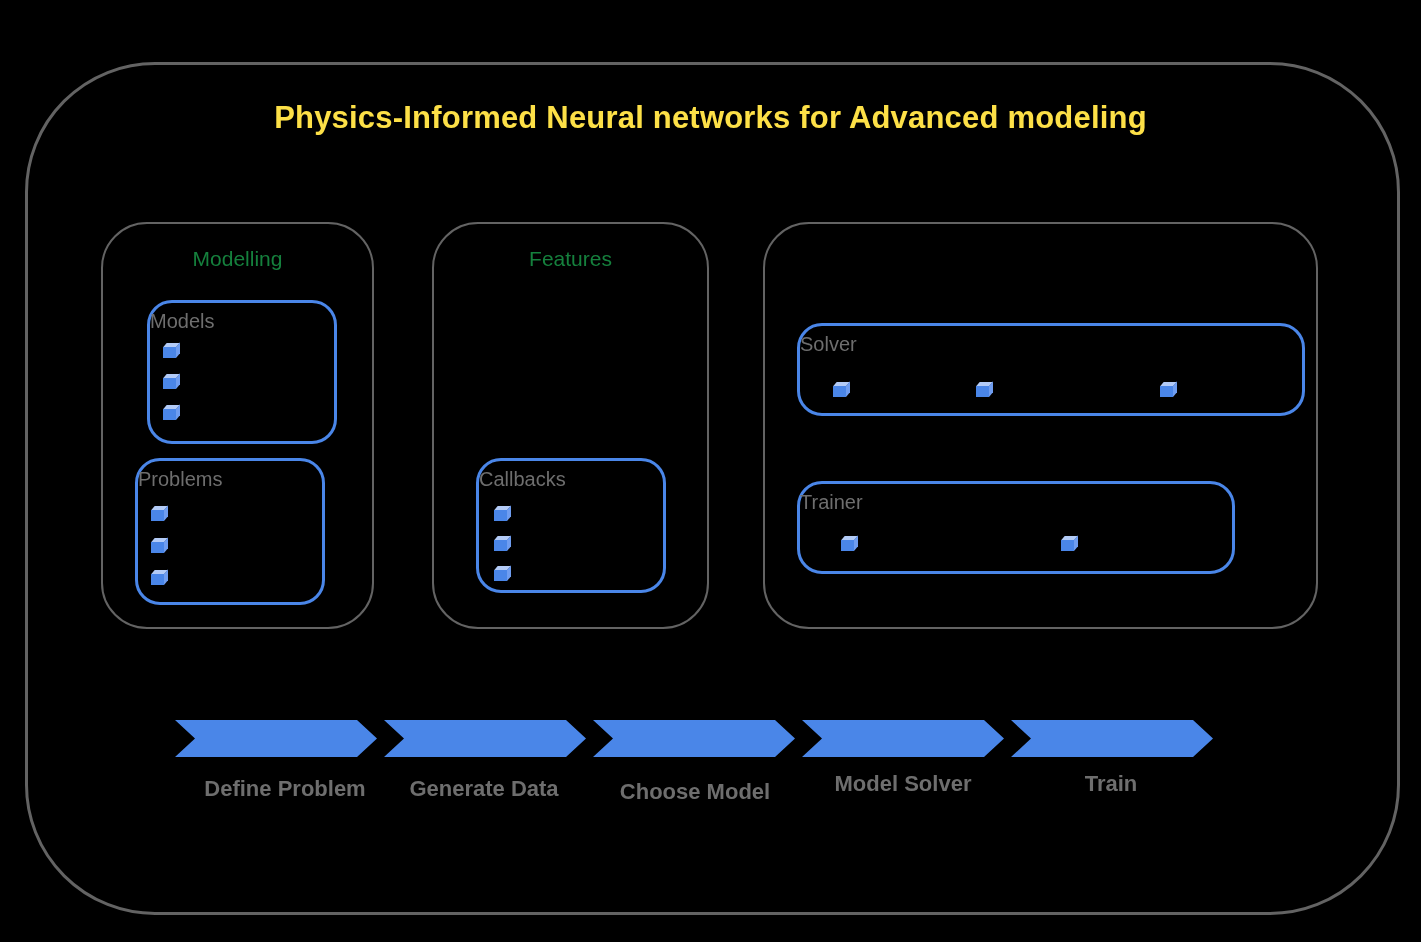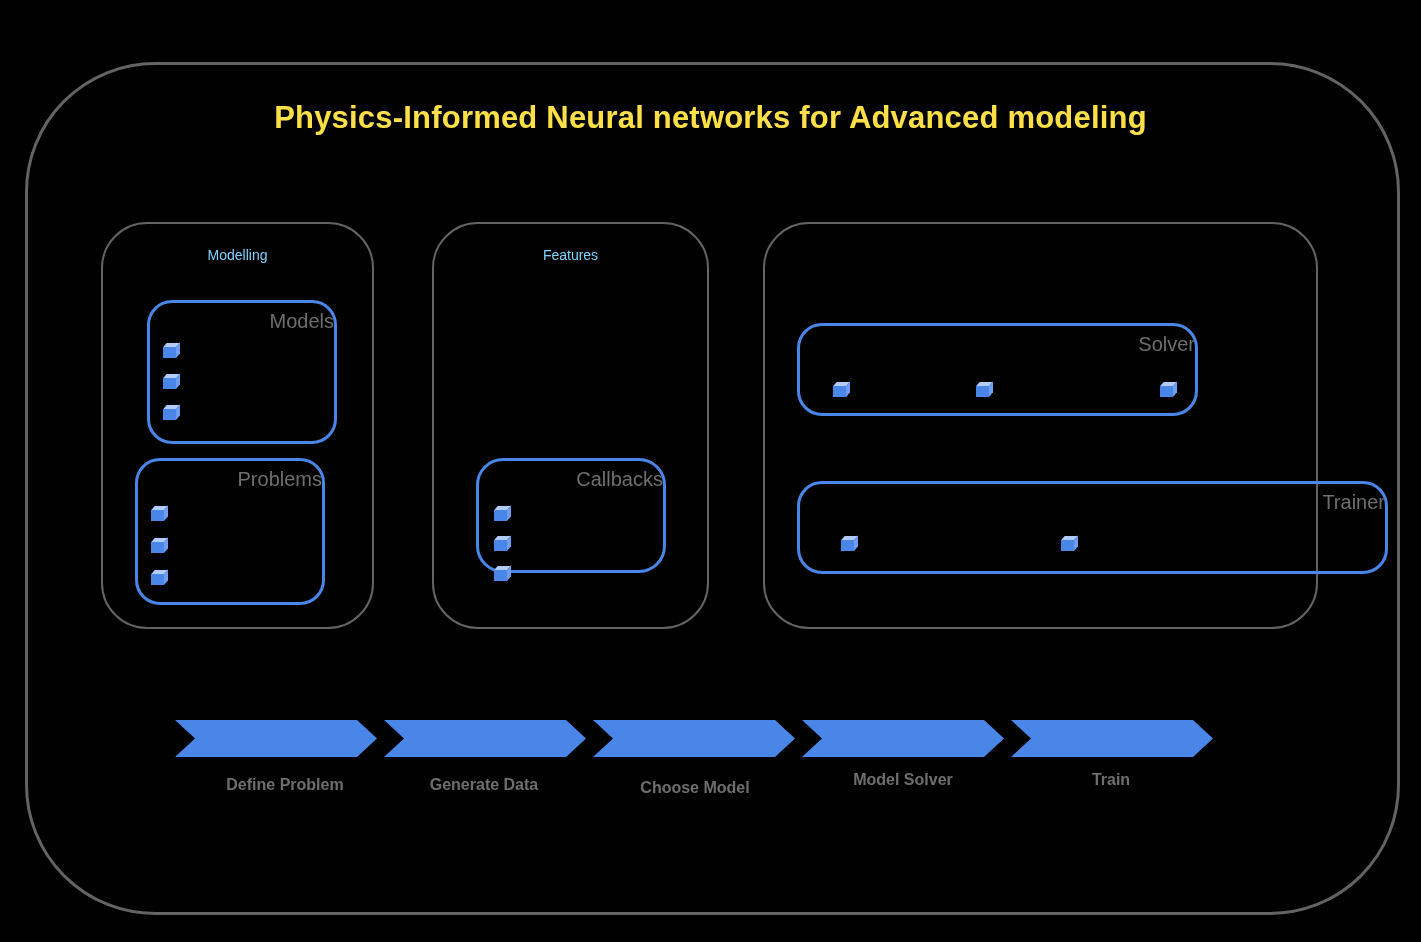--- a/index.html
+++ b/index.html
@@ -17,55 +17,55 @@
   }
   .section {
     position:absolute; top:222px; height:407px;
     border:2.5px solid #636363; border-radius:46px; box-sizing:border-box;
   }
   .section.modelling    { left:101px; width:273px; }
   .section.features     { left:432px; width:277px; }
   .section.optimization { left:763px; width:555px; }
   .section-title {
     position:absolute; top:23px; left:0; width:100%; text-align:center;
-    font-size:14px; color:#7dd3fc; font-weight:400;
+    font-size:21px; color:#15803d; font-weight:400;
   }
   .subbox {
     position:absolute; border:3px solid #4a86e8; border-radius:25px;
     box-sizing:border-box;
   }
   .subbox-title {
-    position:absolute; top:7px; left:0; width:100%; text-align:right;
+    position:absolute; top:7px; left:0; width:100%; text-align:left;
     font-size:20px; color:#6e6e6e; font-weight:400;
   }
   
   .sb-models    { left:44px; top:76px;  width:190px; height:144px; }
   .sb-problems  { left:32px; top:234px; width:190px; height:147px; }
   .sb-geometry  { left:42px; top:75px;  width:190px; height:145px; }
-  .sb-callbacks { left:42px; top:234px; width:190px; height:115px;border-radius:27px; }
-  .sb-solver    { left:32px; top:99px;  width:401px; height:93px;padding-left:26px;  }
-  .sb-trainer   { left:32px; top:257px; width:591px; height:93px;  }
+  .sb-callbacks { left:42px; top:234px; width:190px; height:135px; }
+  .sb-solver    { left:32px; top:99px;  width:508px; height:93px;padding-left:26px;  }
+  .sb-trainer   { left:32px; top:257px; width:438px; height:93px;  }
   
   .cube { position:absolute; width:13px; height:11px; background:#4a86e8; }
   .cube::before { 
     content:""; position:absolute; left:2px; top:-4px; width:13px; height:4px;
     background:#b3cbf7; transform:skewX(-40deg);
   }
   .cube::after { 
     content:""; position:absolute; left:13px; top:-2px; width:3.5px; height:11px;
     background:#6f9df0; transform:skewY(-50deg);
   }
   
   .chev {
     position:absolute; top:720px; width:202px; height:37px; background:#4a86e8;
     clip-path: polygon(0 0, calc(100% - 20px) 0, 100% 50%, calc(100% - 20px) 100%, 0 100%, 20px 50%);
   }
   .step-label {
     position:absolute; width:220px; text-align:center;
-    font-size:16px; font-weight:700; color:#6e6e6e;
+    font-size:22px; font-weight:700; color:#6e6e6e;
   }
 </style>
 </head>
 <body>
 
 <div class="stage">
 
   <div class="outer-box"></div>
 
   <div class="diagram-title">Physics-Informed Neural networks for Advanced modeling</div>

